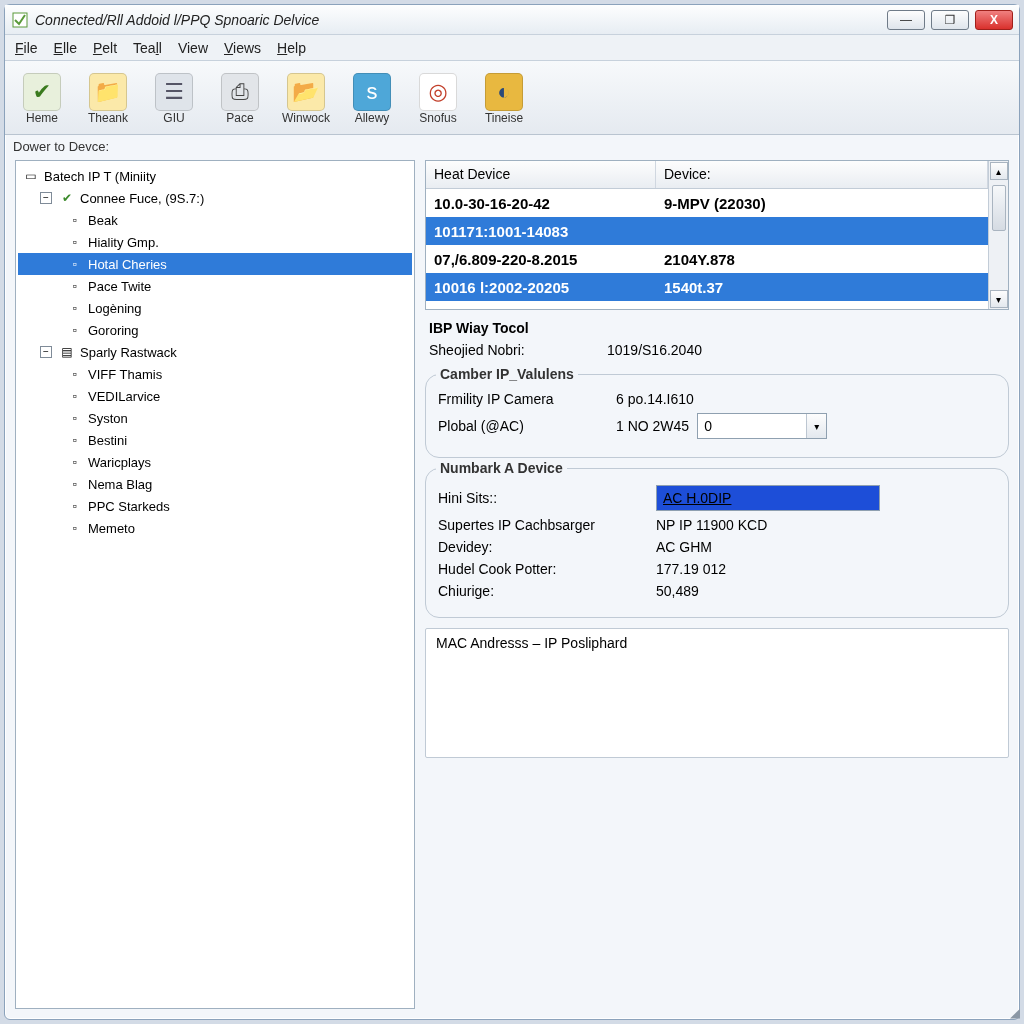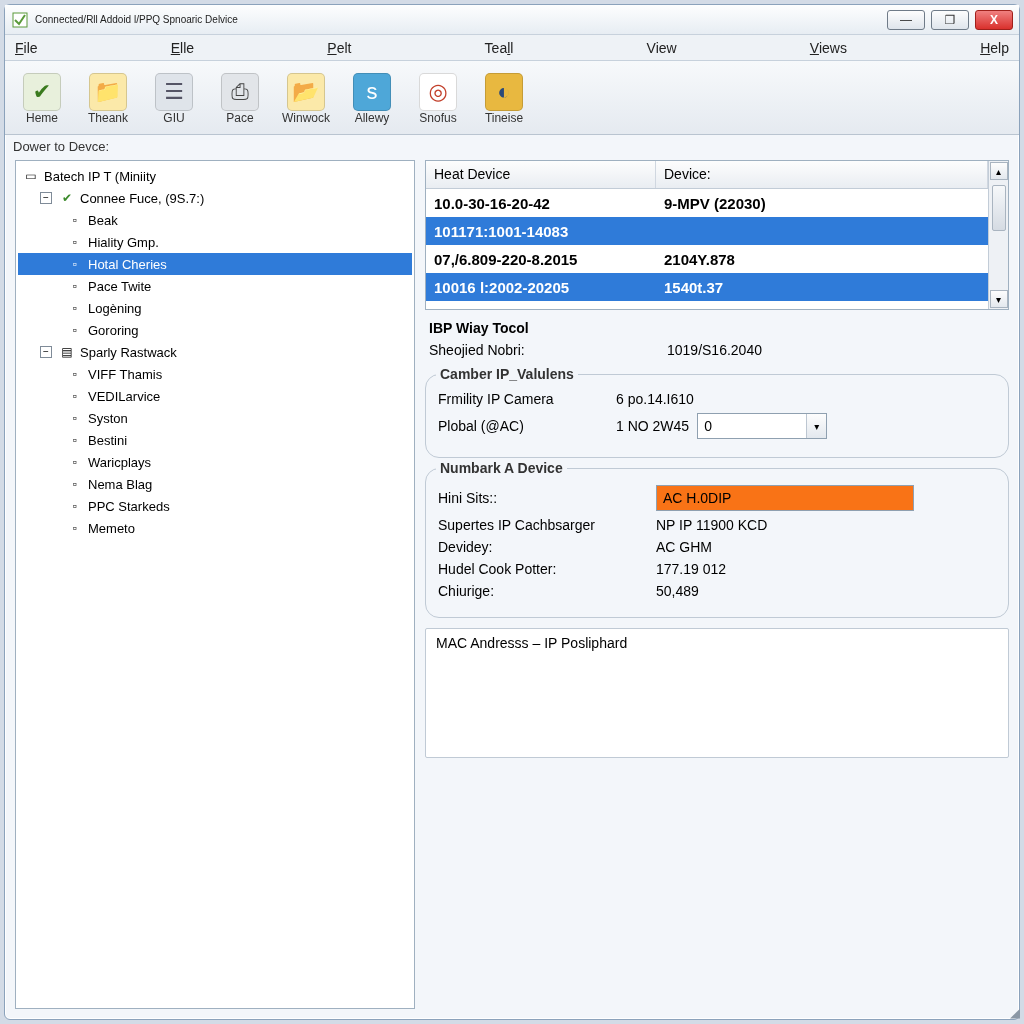--- a/index.html
+++ b/index.html
@@ -26,36 +26,36 @@
   display: flex;
   align-items: center;
   padding: 0 6px;
   border-bottom: 1px solid #c7d1dc;
   background: linear-gradient(#fdfefe, #e7edf3);
 }
 .titlebar .app-icon {
   width: 18px; height: 18px; margin-right: 6px;
   display: inline-flex; align-items: center; justify-content: center;
 }
-.title-text { font-size: 10px; color: #222; }
+.title-text { font-size: 14px; color: #222; font-style: italic; }
 .winbtns { margin-left: auto; display: flex; gap: 6px; }
 .winbtn {
   width: 38px; height: 20px; border: 1px solid #6f7b88; border-radius: 3px;
   background: linear-gradient(#fdfdfd, #dfe5ec);
   display: flex; align-items: center; justify-content: center;
   font-size: 12px; color: #333;
 }
 .winbtn.close {
   background: linear-gradient(#f08080, #d9302c);
   border-color: #a0201b; color: #fff; font-weight: bold;
 }
 .menubar {
   height: 26px; display: flex; align-items: center; gap: 16px;
   padding: 0 10px; border-bottom: 1px solid #c7d1dc;
-  background: #eef2f6; font-size: 14px; justify-content: space-between;
+  background: #eef2f6; font-size: 14px;
 }
 .menu-item { color: #222; }
 .menu-item .ul { text-decoration: underline; }
 .toolbar {
   height: 74px; display: flex; align-items: center; gap: 8px;
   padding: 4px 8px 2px 8px; border-bottom: 1px solid #b9c4d0;
   background: linear-gradient(#f7f9fb, #e5eaf0);
 }
 .tool {
   display: flex; flex-direction: column; align-items: center;
@@ -134,22 +134,22 @@
 }
 .group > .glabel {
   position: absolute; top: -9px; left: 10px; background: #f3f6fa;
   padding: 0 4px; font-size: 14px; font-weight: bold; color: #333;
 }
 .kvrow { display: flex; align-items: center; margin: 6px 0; gap: 8px; }
 .kvrow .k { width: 210px; font-size: 14px; }
 .kvrow .v { font-size: 14px; }
 .kvrow .k.sm { width: 170px; }
 .textbox {
-  border: 1px solid #8fa0b0; background: #f97316; padding: 3px 6px;
-  height: 26px; font-size: 14px; width: 258px;
+  border: 1px solid #8fa0b0; background: #1d4ed8; padding: 3px 6px;
+  height: 26px; font-size: 14px; width: 224px; text-decoration: underline;
 }
 .combo {
   display: flex; align-items: center; border: 1px solid #8fa0b0;
   background: #fff; height: 26px; width: 130px;
 }
 .combo .cval { flex: 1; padding: 0 6px; font-size: 14px; }
 .combo .cbtn {
   width: 20px; height: 100%; border-left: 1px solid #bcc6d1;
   display: flex; align-items: center; justify-content: center;
   background: linear-gradient(#fdfdfd,#e3e8ee); font-size: 10px;
@@ -320,21 +320,21 @@
           <div class="thumb"></div>
           <div style="flex:1"></div>
           <div class="arr">▾</div>
         </div>
       </div>
 
       <div style="padding:0 4px">
         <div style="font-weight:bold;font-size:14px;margin-bottom:4px">IBP Wiay Tocol</div>
         <div class="kvrow">
           <div class="k sm">Sheojied Nobri:</div>
-          <div class="v" style="margin-left:60px">1019/S16.2040</div>
+          <div class="v" style="">1019/S16.2040</div>
         </div>
       </div>
 
       <div class="group">
         <div class="glabel">Camber IP_Valulens</div>
         <div class="kvrow">
           <div class="k sm">Frmility IP Camera</div>
           <div class="v">6 po.14.I610</div>
         </div>
         <div class="kvrow">

